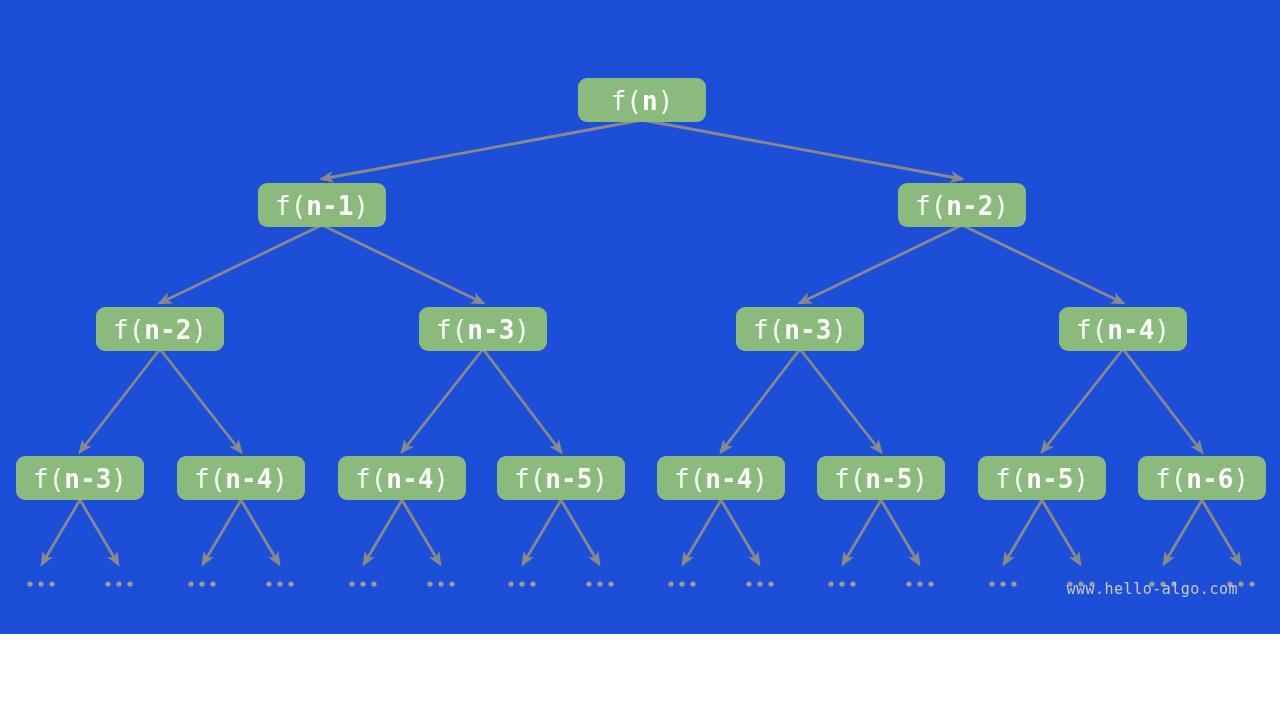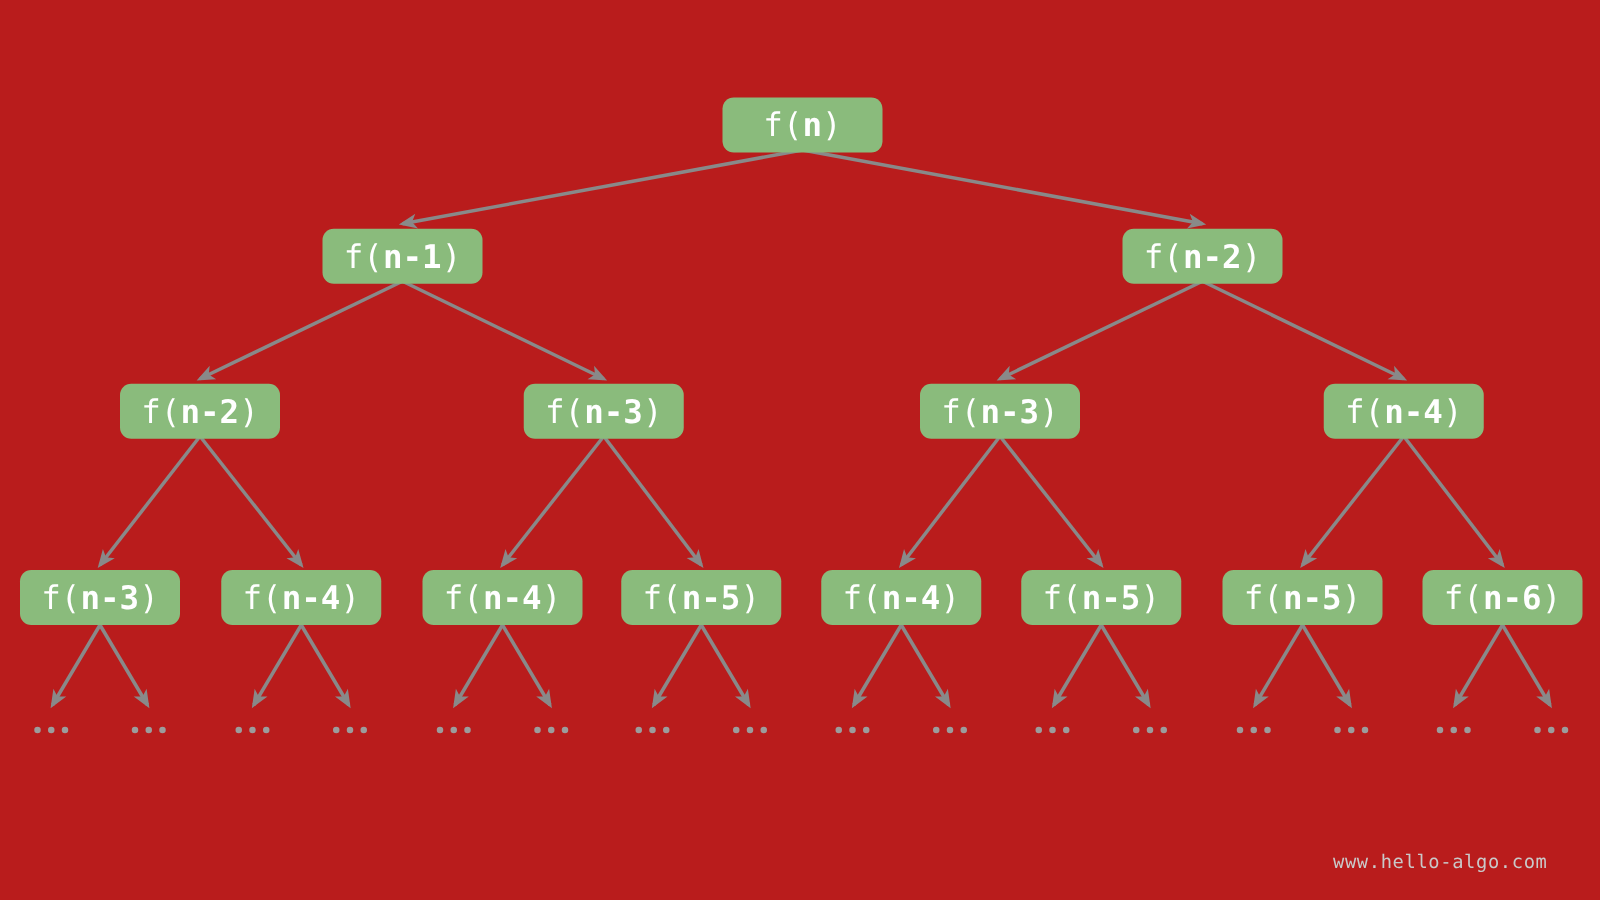--- a/index.html
+++ b/index.html
@@ -6,37 +6,37 @@
     margin: 0;
     padding: 0;
     background: #ffffff;
     width: 1280px;
     height: 720px;
     overflow: hidden;
   }
   .canvas {
     position: relative;
     width: 1280px;
-    height: 720px;
+    height: 634px;
     font-family: "DejaVu Sans Mono", "Liberation Mono", monospace;
-    background: #b91c1c;
+    background: #1d4ed8;
     text-decoration: underline;
   }
   #tree-svg {
     position: absolute;
     left: 0;
     top: 0;
   }
   #tree-svg text {
     font-family: "DejaVu Sans Mono", "Liberation Mono", monospace;
   }
   .watermark {
     position: absolute;
     right: 42px;
-    bottom: 22px;
+    bottom: 36px;
     font-size: 15px;
     letter-spacing: 0.5px;
     color: #c9c9c9;
     font-family: "DejaVu Sans Mono", "Liberation Mono", monospace;
   }
 </style>
 </head>
 <body>
 
 <div class="canvas">

